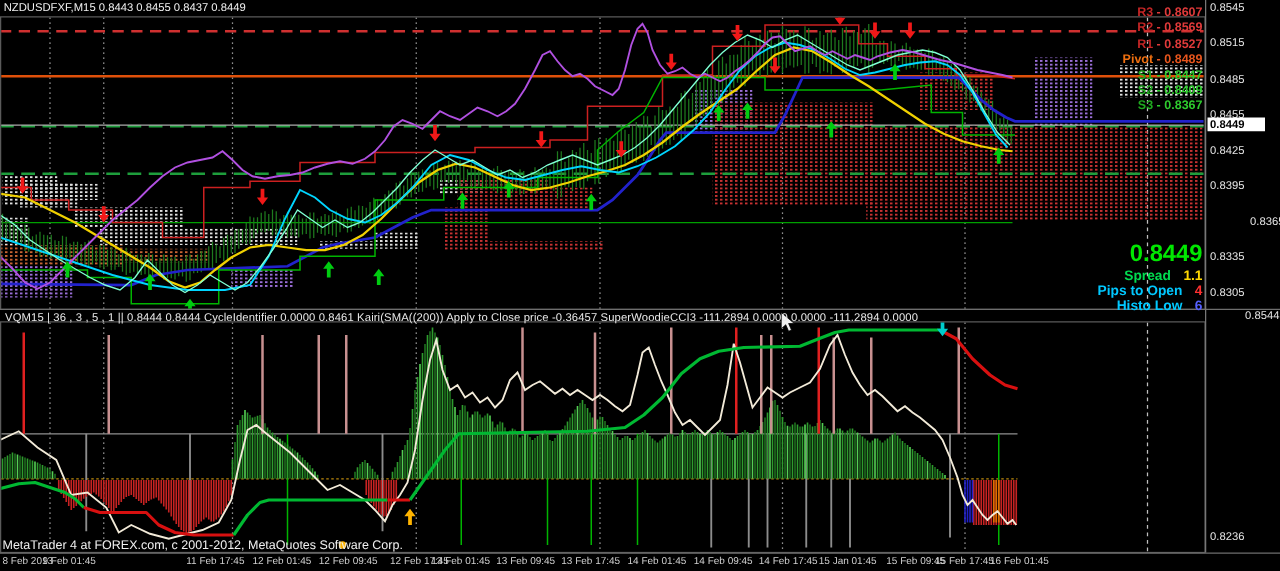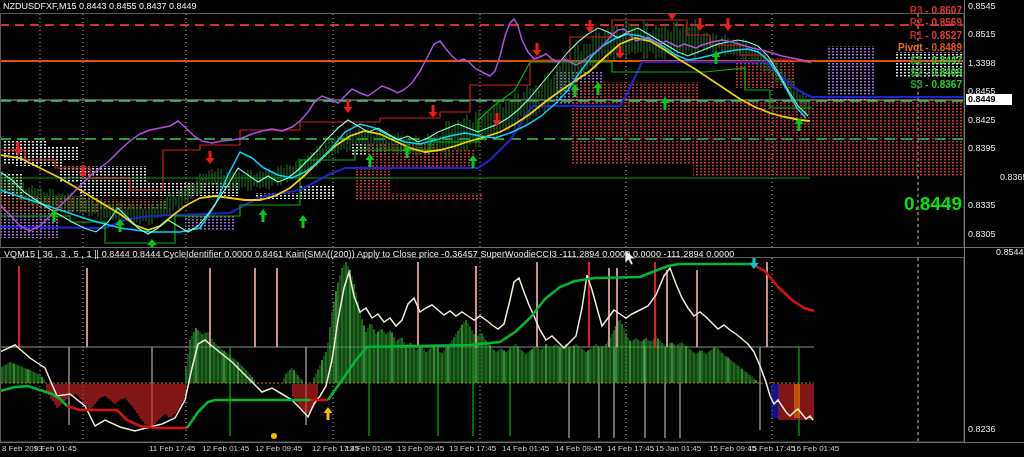--- a/index.html
+++ b/index.html
@@ -852,40 +852,46 @@
       <div class="piv-row" style="top: 12.4px;"><span style="color:#C22525">R2</span><span style="color:#E03A3A"> - 0.8569</span></div>
       <div class="piv-row" style="top: 24.8px;"><span style="color:#C22525">R1</span><span style="color:#E03A3A"> - 0.8527</span></div>
       <div class="piv-row" style="top: 37.2px;"><span style="color:#F07010">Pivot</span><span style="color:#E8551D"> - 0.8489</span></div>
       <div class="piv-row" style="top: 49.6px;"><span style="color:#1FA81F">S1</span><span style="color:#2ECC2E"> - 0.8447</span></div>
       <div class="piv-row" style="top: 62px;"><span style="color:#1FA81F">S2</span><span style="color:#2ECC2E"> - 0.8409</span></div>
       <div class="piv-row" style="top: 74.4px;"><span style="color:#1FA81F">S3</span><span style="color:#2ECC2E"> - 0.8367</span></div>
     </div>
 
   <div class="abs" style="left:790px;top:193px;width:172px;">
     <div class="quote-price" style="color: rgb(0, 232, 0);">0.8449</div>
+    <div id="quote-rows">
+        <div class="quote-row"><span class="ql" style="color:#00DC50">Spread</span><span style="color:#FFD700">1.1</span></div>
+        <div class="quote-row"><span class="ql" style="color:#00C8FF">Pips to Open</span><span style="color:#FF3030">4</span></div>
+        <div class="quote-row"><span class="ql" style="color:#00C8FF">Histo Low</span><span style="color:#5560FF">6</span></div>
+      </div>
   </div>
 
   <div id="price-axis">
       <div class="abs axis-lbl" style="left: 968px; top: 1px;">0.8545</div>
       <div class="abs axis-lbl" style="left: 968px; top: 29px;">0.8515</div>
-      <div class="abs axis-lbl" style="left: 968px; top: 58px;">1.3398</div>
+      <div class="abs axis-lbl" style="left: 968px; top: 58px;">0.8485</div>
       <div class="abs axis-lbl" style="left: 968px; top: 86px;">0.8455</div>
       <div class="abs axis-lbl" style="left: 968px; top: 115px;">0.8425</div>
       <div class="abs axis-lbl" style="left: 968px; top: 143px;">0.8395</div>
       <div class="abs axis-lbl" style="left: 968px; top: 172px; margin-left: 32px;">0.8365</div>
       <div class="abs axis-lbl" style="left: 968px; top: 200px;">0.8335</div>
       <div class="abs axis-lbl" style="left: 968px; top: 229px;">0.8305</div>
     </div>
   <div class="abs price-box" style="left:966px;top:94px;width:42px;">0.8449</div>
 
   <div class="abs axis-lbl" style="left:968px;top:247px;padding-left:28px;">0.8544</div>
   <div class="abs axis-lbl" style="left:968px;top:424px;">0.8236</div>
 
   <div class="abs ind-hdr" style="left:4px;top:249px;">VQM15 | 36 , 3 , 5 , 1 ||  0.8444 0.8444   CycleIdentifier 0.0000 0.8461   Kairi(SMA((200)) Apply to Close price -0.36457   SuperWoodieCCI3 -111.2894 0.0000 0.0000 -111.2894 0.0000</div>
 
+  <div class="abs status" style="left:2px;top:431px;">MetaTrader 4 at FOREX.com, c 2001-2012, MetaQuotes Software Corp.</div>
 
   <div class="abs" style="left:0;top:444px;width:1024px;height:13px;" id="time-axis">
       <div class="tlab" style="left: 2px;">8 Feb 2013</div>
       <div class="tlab" style="left: 34px;">9 Feb 01:45</div>
       <div class="tlab" style="left: 96px; margin-top: 24px;">11 Feb 09:45</div>
       <div class="tlab" style="left: 149px;">11 Feb 17:45</div>
       <div class="tlab" style="left: 202px;">12 Feb 01:45</div>
       <div class="tlab" style="left: 255px;">12 Feb 09:45</div>
       <div class="tlab" style="left: 312px;">12 Feb 17:45</div>
       <div class="tlab" style="left: 345px;">13 Feb 01:45</div>

